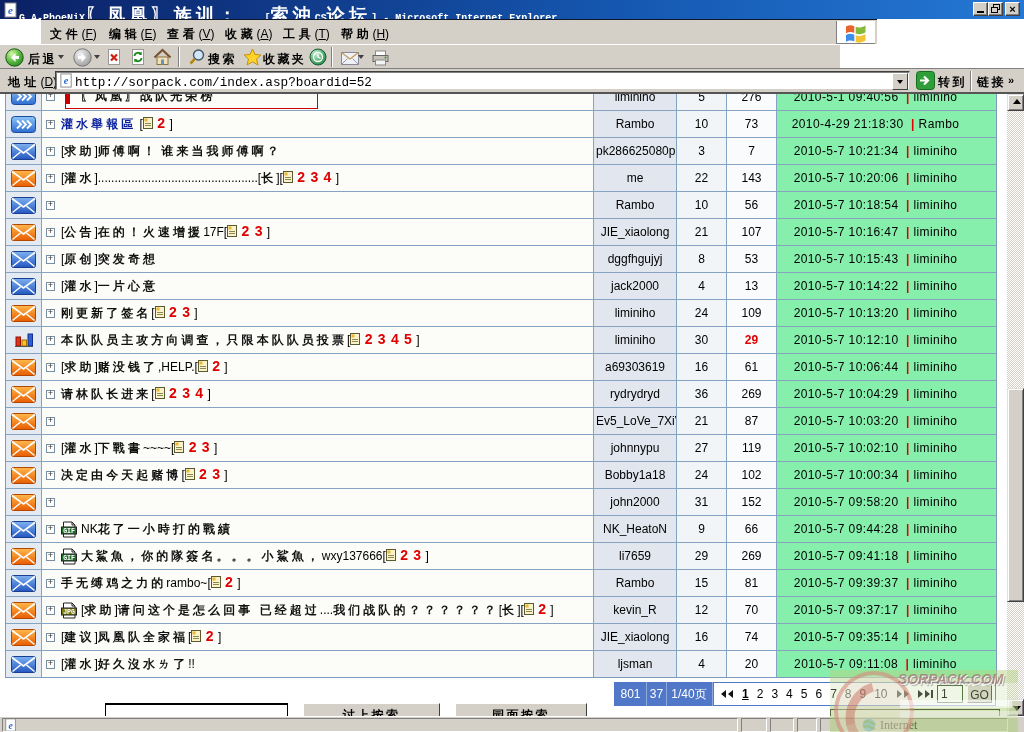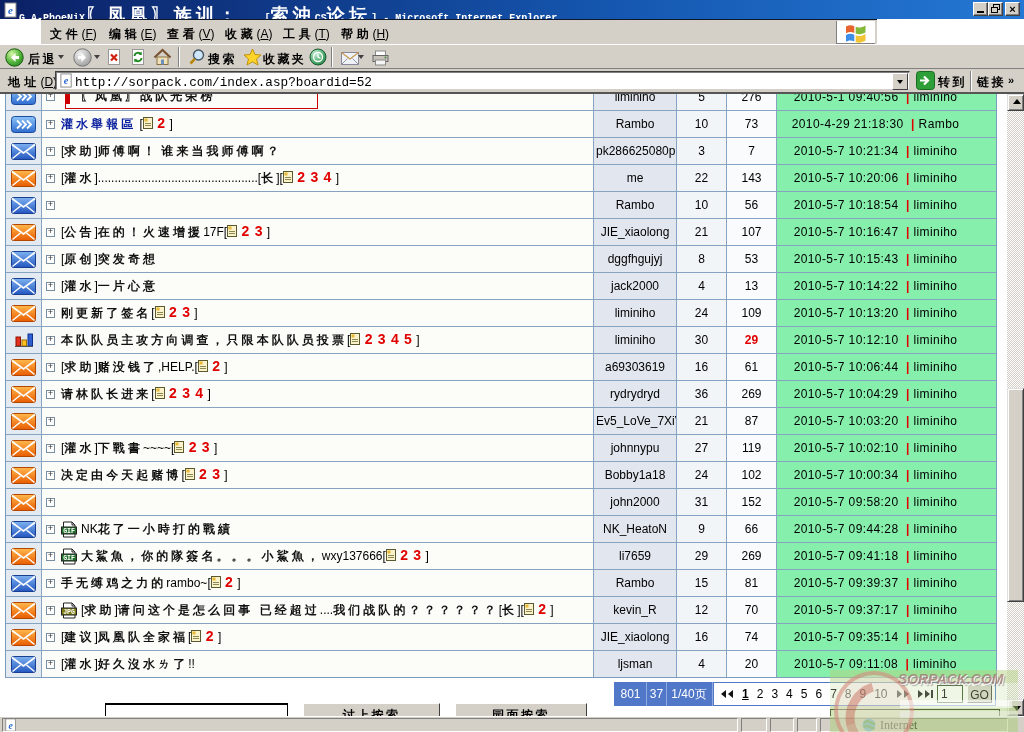--- a/index.html
+++ b/index.html
@@ -15,21 +15,21 @@
   border:1px solid; border-color:#fff #404040 #404040 #fff; box-shadow:inset -1px -1px 0 #808080;
   font-size:9px; font-weight:bold; text-align:center; line-height:11px; color:#000; }
 
 
 #menubar { position:absolute; left:0; top:19px; width:836px; height:25px; background:#d4d0c8; border-top:1px solid #0f172a;margin-left:41px; }
 #menubar .mi { position:absolute; top:6px; font-size:12px; color:#000; white-space:nowrap; }
 #menubar .mi .c { letter-spacing:3.7px; font-weight:bold;}
 #winlogo { position:absolute; right:2px; top:1px; width:39px; height:23px; background:#fff; border-left:1px solid #808080; border-bottom:1px solid #808080; }
 
 
-#toolbar { position:absolute; left:0; top:44px; width:1024px; height:24px; background:#d4d0c8; border-top:1px solid #fff; }
+#toolbar { position:absolute; left:0; top:44px; width:840px; height:24px; background:#d4d0c8; border-top:1px solid #fff; }
 .tbi { position:absolute; top:3px; }
 .tbtext { position:absolute; top:6px; font-size:12px; color:#000; }
 .tbtext .c { letter-spacing:2.4px; font-weight:bold; }
 .dd { position:absolute; top:10px; width:0; height:0; border:3.5px solid transparent; border-top:4px solid #404040; }
 .tsep { position:absolute; top:2px; width:2px; height:20px; border-left:1px solid #808080; border-right:1px solid #fff; }
 
 
 #addrbar { position:absolute; left:0; top:68px; width:1024px; height:24px; background:#d4d0c8; border-top:1px solid #808080; }
 #addrbar .lab { position:absolute; left:8px; top:5px; font-size:12px; }
 #addrbar .lab .c { letter-spacing:4.2px; font-weight:bold; }

